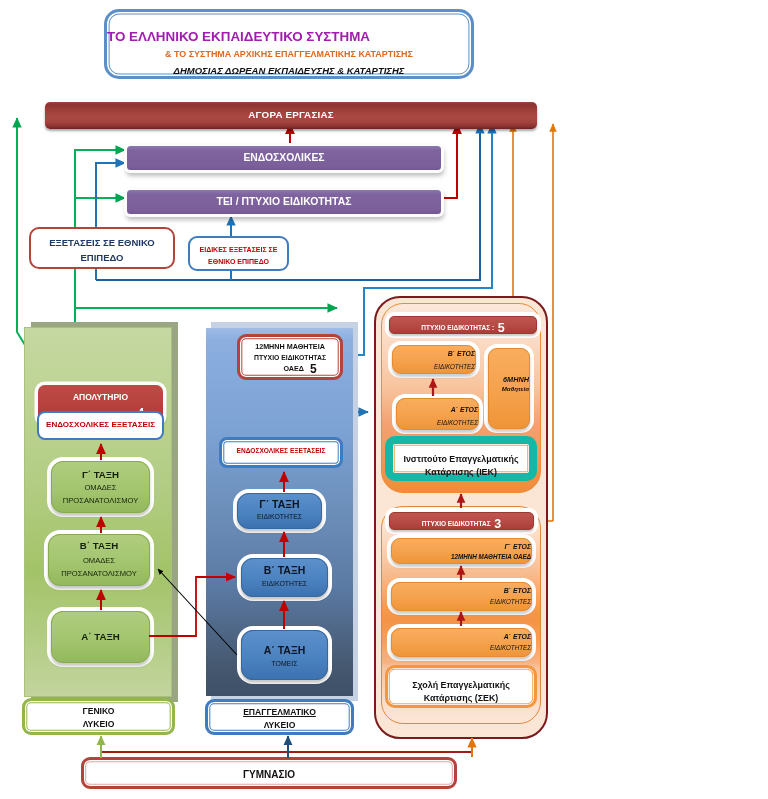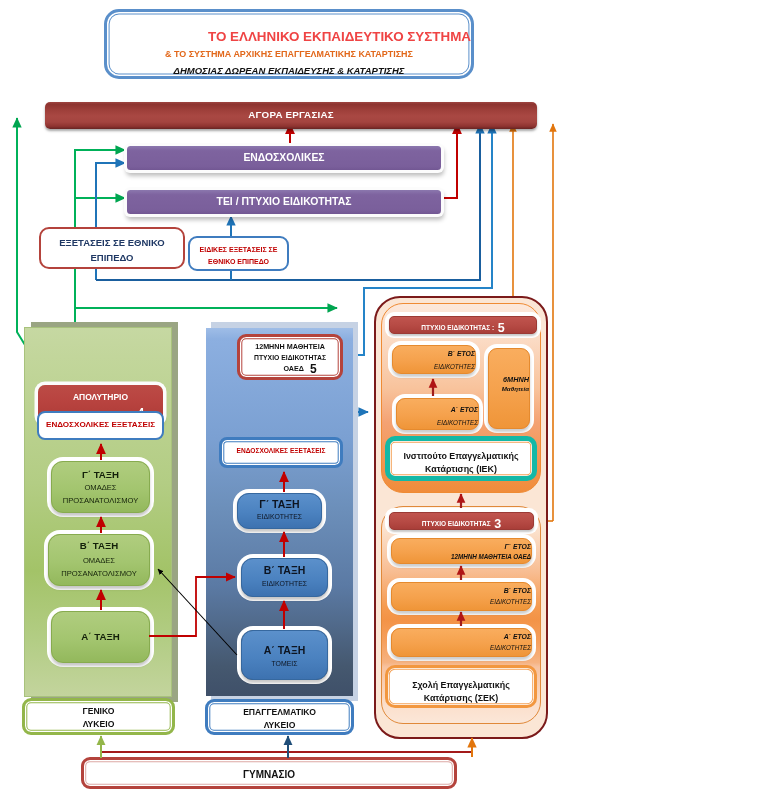--- a/index.html
+++ b/index.html
@@ -5,21 +5,21 @@
   html,body{margin:0;padding:0;background:#fff;}
   #page{position:relative;width:768px;height:799px;background:#fff;
         font-family:"Liberation Sans",sans-serif;overflow:hidden;}
   .abs{position:absolute;box-sizing:border-box;}
   svg.layer{position:absolute;left:0;top:0;width:768px;height:799px;overflow:visible;}
 
   
   #titlebox{left:104px;top:9px;width:370px;height:70px;border-radius:15px;
      background:#fff;border:3.2px solid #5a8fca;
      box-shadow:inset 0 0 0 1.6px #fff, inset 0 0 0 2.6px #5a8fca;}
-  #t1{left:0;top:17px;width:100%;text-align:right;font-size:13.4px;font-weight:bold;color:#ef4444;letter-spacing:0;}
+  #t1{left:0;top:17px;width:100%;text-align:left;font-size:13.4px;font-weight:bold;color:#a21caf;letter-spacing:0;}
   #t2{left:0;top:37px;width:100%;text-align:center;font-size:8.95px;font-weight:bold;color:#e2681b;letter-spacing:0;}
   #t3{left:0;top:53px;width:100%;text-align:center;font-size:9.5px;font-weight:bold;font-style:italic;color:#111;}
 
   
   #labour{left:45px;top:102px;width:492px;height:27px;border-radius:5px;
      background:linear-gradient(180deg,#9e4440 0%,#8e3430 9%,#9d3e39 28%,#a94843 52%,#a44440 74%,#8e3330 90%,#662423 100%);
      box-shadow:0 2px 2.5px rgba(0,0,0,.35);}
   #labour .lbl{position:absolute;left:0;top:7px;width:100%;text-align:center;color:#fff;font-size:9.8px;font-weight:bold;letter-spacing:.2px;}
 
   
@@ -152,21 +152,21 @@
   <div class="purple" style="position:relative;">
     <div class="lbl">ΕΝΔΟΣΧΟΛΙΚΕΣ</div>
   </div>
 </div>
 <div class="abs purplewrap" style="left:124px;top:187px;width:320px;height:30px;">
   <div class="purple" style="position:relative;">
     <div class="lbl">ΤΕΙ  / ΠΤΥΧΙΟ ΕΙΔΙΚΟΤΗΤΑΣ</div>
   </div>
 </div>
 
-<div class="abs exambox" style="left:39px;top:227px;width:146px;height:42px;border:2.5px solid #b4433c;border-radius:10px;">
+<div class="abs exambox" style="left:29px;top:227px;width:146px;height:42px;border:2.5px solid #b4433c;border-radius:10px;">
   <div class="abs t" style="top:8px;font-size:9.5px;font-weight:bold;color:#1f3864;">ΕΞΕΤΑΣΕΙΣ ΣΕ ΕΘΝΙΚΟ</div>
   <div class="abs t" style="top:23px;font-size:9.5px;font-weight:bold;color:#1f3864;">ΕΠΙΠΕΔΟ</div>
 </div>
 <div class="abs exambox" style="left:188px;top:236px;width:101px;height:35px;border:2.7px solid #3f7cbf;border-radius:9px;">
   <div class="abs t" style="top:8px;font-size:7px;font-weight:bold;color:#c00000;">ΕΙΔΙΚΕΣ ΕΞΕΤΑΣΕΙΣ ΣΕ</div>
   <div class="abs t" style="top:19.5px;font-size:7px;font-weight:bold;color:#c00000;">ΕΘΝΙΚΟ ΕΠΙΠΕΔΟ</div>
 </div>
 
 <div class="abs panelshadow" style="left:31px;top:322px;width:147px;height:380px;"></div>
 <div class="abs greenpanel" style="left:24px;top:327px;width:148px;height:370px;"></div>
@@ -220,21 +220,21 @@
 <div class="abs bbox" style="left:241px;top:558px;width:87px;height:39px;">
   <div class="abs t" style="top:5px;font-size:10.5px;font-weight:bold;">Β΄ ΤΑΞΗ</div>
   <div class="abs t" style="top:21px;font-size:6.9px;">ΕΙΔΙΚΟΤΗΤΕΣ</div>
 </div>
 <div class="abs bbox" style="left:241px;top:630px;width:87px;height:50px;">
   <div class="abs t" style="top:13px;font-size:10.5px;font-weight:bold;">Α΄ ΤΑΞΗ</div>
   <div class="abs t" style="top:29px;font-size:6.9px;">ΤΟΜΕΙΣ</div>
 </div>
 
 <div class="abs wbox" style="left:205px;top:699px;width:149px;height:36px;border:3px solid #3f7cbf;border-radius:9px;box-shadow:inset 0 0 0 1.3px #fff, inset 0 0 0 2.3px #3f7cbf;">
-  <div class="abs" style="left:0;top:5px;width:100%;text-align:center;font-size:8.6px;font-weight:bold;color:#111;">ΕΠΑΓΓΕΛΜΑΤΙΚΟ</div>
+  <div class="abs" style="left:0;top:5px;width:100%;text-align:center;font-size:8.6px;font-weight:bold;color:#111;text-decoration:underline;">ΕΠΑΓΓΕΛΜΑΤΙΚΟ</div>
   <div class="abs" style="left:0;top:18px;width:100%;text-align:center;font-size:8.6px;font-weight:bold;color:#111;">ΛΥΚΕΙΟ</div>
 </div>
 
 <div class="abs" id="trainpanel" style="left:374px;top:296px;width:174px;height:443px;border-radius:26px;
    background:#fbe6d5;border:2.5px solid #7b1a1a;"></div>
 
 <div class="abs" id="iekpanel" style="left:381px;top:303px;width:160px;height:190px;border-radius:22px;
    background:linear-gradient(180deg,#fce8db 0%,#fbdcc6 18%,#f8c39c 45%,#f4a273 63%,#f2954f 85%,#f08c3b 100%);border:1.2px solid #ef8b34;"></div>
 
 <div class="abs rose" style="left:389px;top:316px;width:148px;height:18px;">
@@ -246,21 +246,21 @@
   <div class="abs t" style="top:17px;font-size:6.3px;">ΕΙΔΙΚΟΤΗΤΕΣ</div>
 </div>
 <div class="abs obox" style="left:396px;top:398px;width:83px;height:32px;">
   <div class="abs t" style="top:7px;font-size:6.9px;font-weight:bold;">Α΄ ΕΤΟΣ</div>
   <div class="abs t" style="top:20px;font-size:6.3px;">ΕΙΔΙΚΟΤΗΤΕΣ</div>
 </div>
 <div class="abs obox" style="left:488px;top:348px;width:42px;height:81px;">
   <div class="abs t" style="top:26px;font-size:7.3px;font-weight:bold;">6ΜΗΝΗ</div>
   <div class="abs t" style="top:36px;font-size:6.2px;font-weight:bold;">Μαθητεία</div>
 </div>
-<div class="abs" style="left:385px;top:436px;width:152px;height:45px;border-radius:10px;background:#fff;border:5px solid #14b8a6;
+<div class="abs" style="left:385px;top:436px;width:152px;height:45px;border-radius:10px;background:#fff;border:8px solid #14b8a6;
    box-shadow:inset 0 0 0 0.8px #fff, inset 0 0 0 1.8px #f4a35a;">
   <div class="abs" style="left:0;top:10px;width:100%;text-align:center;font-size:8.9px;font-weight:bold;color:#111;">Ινστιτούτο Επαγγελματικής</div>
   <div class="abs" style="left:0;top:23px;width:100%;text-align:center;font-size:8.9px;font-weight:bold;color:#111;">Κατάρτισης (ΙΕΚ)</div>
 </div>
 
 <div class="abs" id="sekpanel" style="left:381px;top:506px;width:160px;height:218px;border-radius:22px;
    background:linear-gradient(180deg,#fdf2ea 0%,#fbdfc9 12%,#f8bd92 30%,#f59b50 46%,#f39346 52%,#f59f5c 62%,#f6b382 72%,#f7c29f 74%,#f9d0b5 83%,#fbdfcc 92%,#fbe7d8 100%);border:1.2px solid #e0893a;"></div>
 
 <div class="abs rose" style="left:389px;top:512px;width:145px;height:18px;">
   <div class="abs l" style="top:4px;font-size:6.5px;line-height:11px;"><span>ΠΤΥΧΙΟ ΕΙΔΙΚΟΤΗΤΑΣ</span>&nbsp;&nbsp;<span style="font-size:12.5px;position:relative;top:1.5px;">3</span></div>

